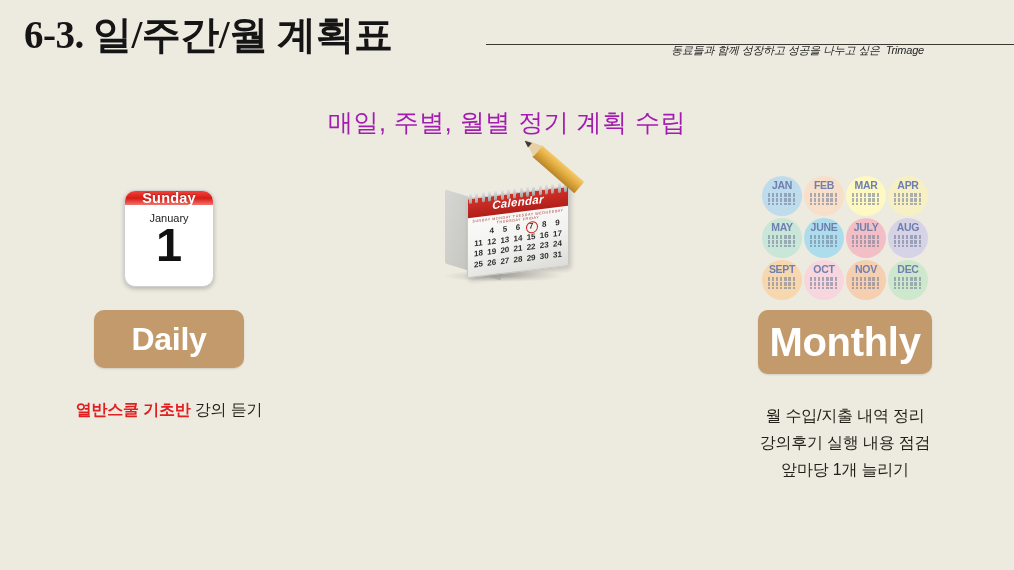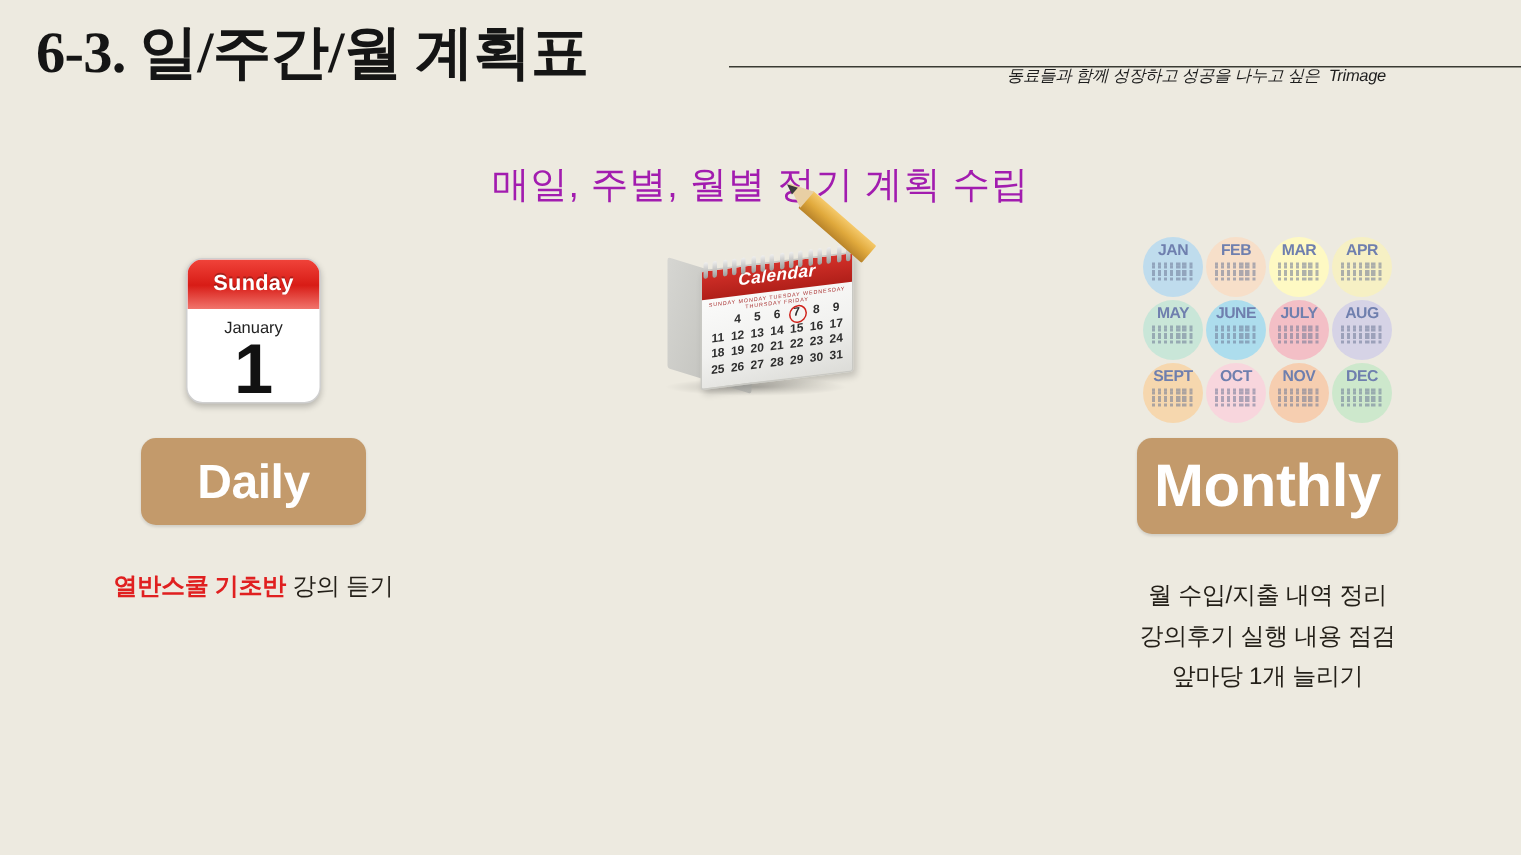--- a/index.html
+++ b/index.html
@@ -71,41 +71,42 @@
     position: absolute;
     left: 0; top: 160px;
     width: 1014px;
     display: flex;
   }
   .col {
     width: 338px;
     display: flex;
     flex-direction: column;
     align-items: center;
+    margin-top: 18px;
   }
 
   .icon-slot {
     height: 120px;
     display: flex;
     align-items: center;
     justify-content: center;
   }
 
   
   .cal-day {
     width: 88px; height: 95px;
     border-radius: 11px;
     background: #ffffff;
     border: 1px solid #cfcfcf;
     box-shadow: 0 2px 4px rgba(0,0,0,.22);
     overflow: hidden;
     position: relative;
   }
   .cal-day-head {
-    height: 33px;
+    height: 14px;
     background: linear-gradient(#f0433a, #d81c16 52%, #f1746c);
     color: #ffffff;
     font-size: 14.5px;
     font-weight: bold;
     display: flex;
     align-items: center;
     justify-content: center;
     text-shadow: 0 -1px 0 rgba(0,0,0,.25);
     letter-spacing: .2px;
   }

